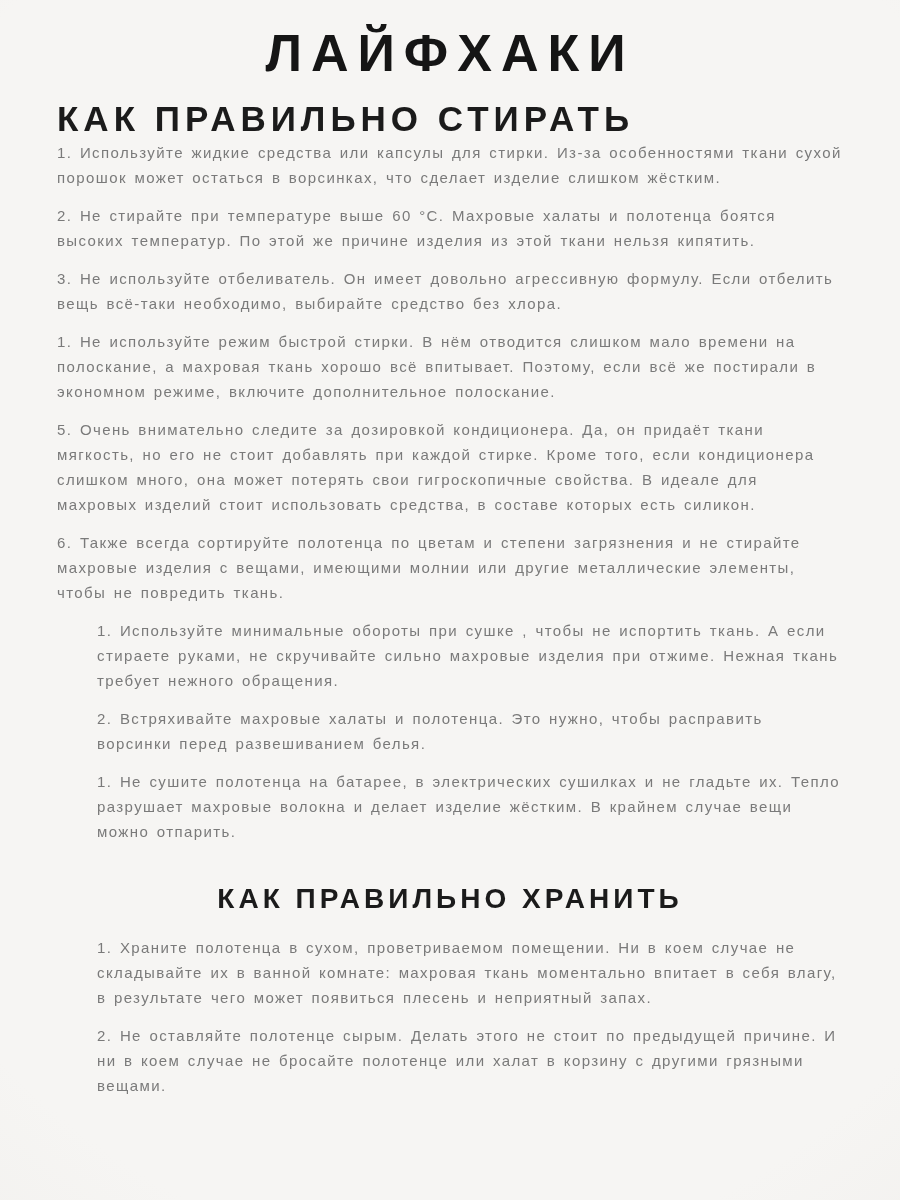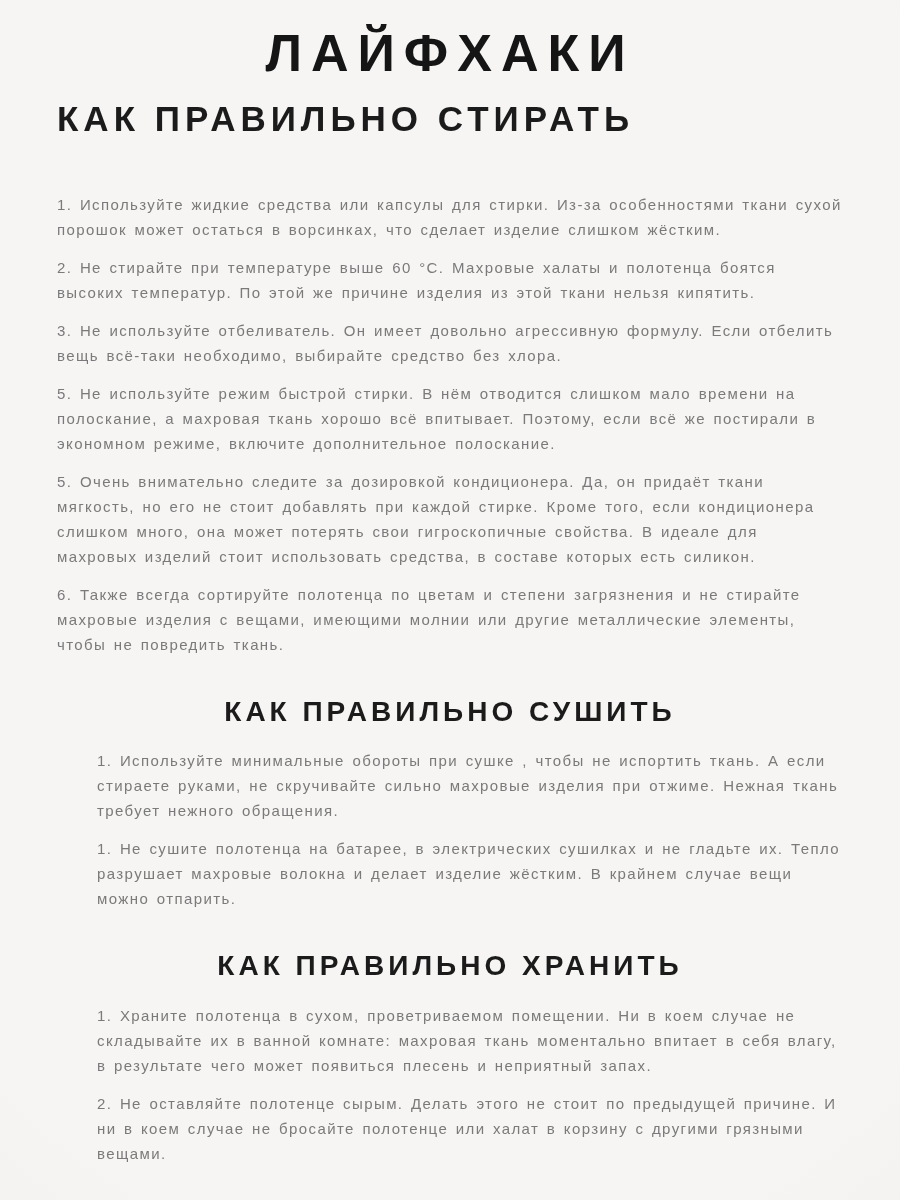--- a/index.html
+++ b/index.html
@@ -41,21 +41,20 @@
   .section-heading {
     text-align: center;
     font-size: 28px;
     font-weight: 600;
     letter-spacing: 4px;
     color: #1b1b1b;
     margin: 38px 0 20px 0;
     line-height: 1.2;
   }
   .tips {
-    margin-top: 52px;
   }
   .tips.compact {
     margin-top: 0;
     margin-left: 40px;
   }
   .tip {
     font-size: 15px;
     letter-spacing: 1.4px;
     word-spacing: 2px;
     line-height: 25px;
@@ -69,29 +68,29 @@
 <div class="page">
 
   <h1 class="main-title">ЛАЙФХАКИ</h1>
 
   <h2 class="main-subtitle">КАК ПРАВИЛЬНО СТИРАТЬ</h2>
 
   <div class="tips">
     <p class="tip">1. Используйте жидкие средства или капсулы для стирки. Из-за особенностями ткани сухой порошок может остаться в ворсинках, что сделает изделие слишком жёстким.</p>
     <p class="tip">2. Не стирайте при температуре выше 60 °С. Махровые халаты и полотенца боятся высоких температур. По этой же причине изделия из этой ткани нельзя кипятить.</p>
     <p class="tip">3. Не используйте отбеливатель. Он имеет довольно агрессивную формулу. Если отбелить вещь всё-таки необходимо, выбирайте средство без хлора.</p>
-    <p class="tip">5. Не используйте режим быстрой стирки. В нём отводится слишком мало времени на полоскание, а махровая ткань хорошо всё впитывает. Поэтому, если всё же постирали в экономном режиме, включите дополнительное полоскание.</p>
+    <p class="tip">1. Не используйте режим быстрой стирки. В нём отводится слишком мало времени на полоскание, а махровая ткань хорошо всё впитывает. Поэтому, если всё же постирали в экономном режиме, включите дополнительное полоскание.</p>
     <p class="tip">5. Очень внимательно следите за дозировкой кондиционера. Да, он придаёт ткани мягкость, но его не стоит добавлять при каждой стирке. Кроме того, если кондиционера слишком много, она может потерять свои гигроскопичные свойства. В идеале для махровых изделий стоит использовать средства, в составе которых есть силикон.</p>
     <p class="tip">6. Также всегда сортируйте полотенца по цветам и степени загрязнения и не стирайте махровые изделия с вещами, имеющими молнии или другие металлические элементы, чтобы не повредить ткань.</p>
   </div>
 
-  <h2 class="section-heading">КАК ПРАВИЛЬНО СУШИТЬ</h2>
 
   <div class="tips compact">
     <p class="tip">1. Используйте минимальные обороты при сушке , чтобы не испортить ткань. А если стираете руками, не скручивайте сильно махровые изделия при отжиме. Нежная ткань требует нежного обращения.</p>
+    <p class="tip">2. Встряхивайте махровые халаты и полотенца. Это нужно, чтобы расправить ворсинки перед развешиванием белья.</p>
     <p class="tip">1. Не сушите полотенца на батарее, в электрических сушилках и не гладьте их. Тепло разрушает махровые волокна и делает изделие жёстким. В крайнем случае вещи можно отпарить.</p>
   </div>
 
   <h2 class="section-heading">КАК ПРАВИЛЬНО ХРАНИТЬ</h2>
 
   <div class="tips compact">
     <p class="tip">1. Храните полотенца в сухом, проветриваемом помещении. Ни в коем случае не складывайте их в ванной комнате: махровая ткань моментально впитает в себя влагу, в результате чего может появиться плесень и неприятный запах.</p>
     <p class="tip">2. Не оставляйте полотенце сырым. Делать этого не стоит по предыдущей причине. И ни в коем случае не бросайте полотенце или халат в корзину с другими грязными вещами.</p>
 
   </div>

